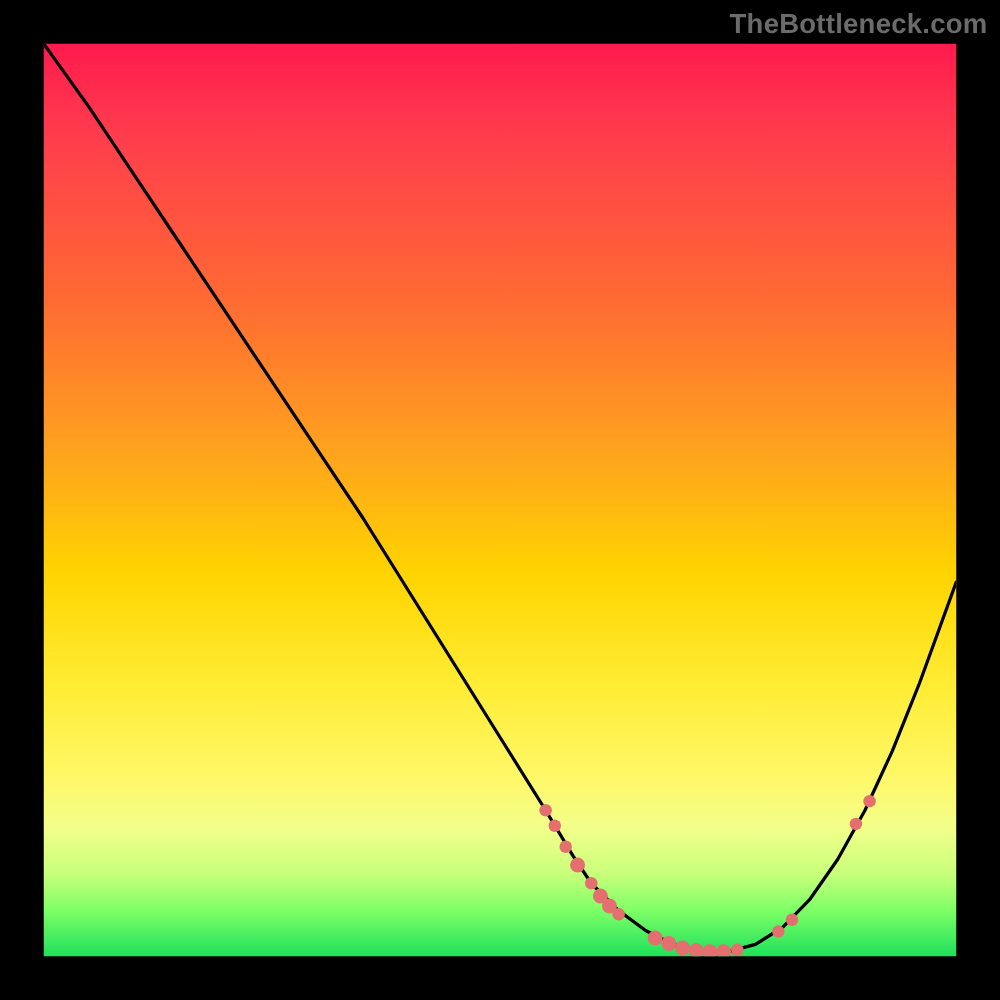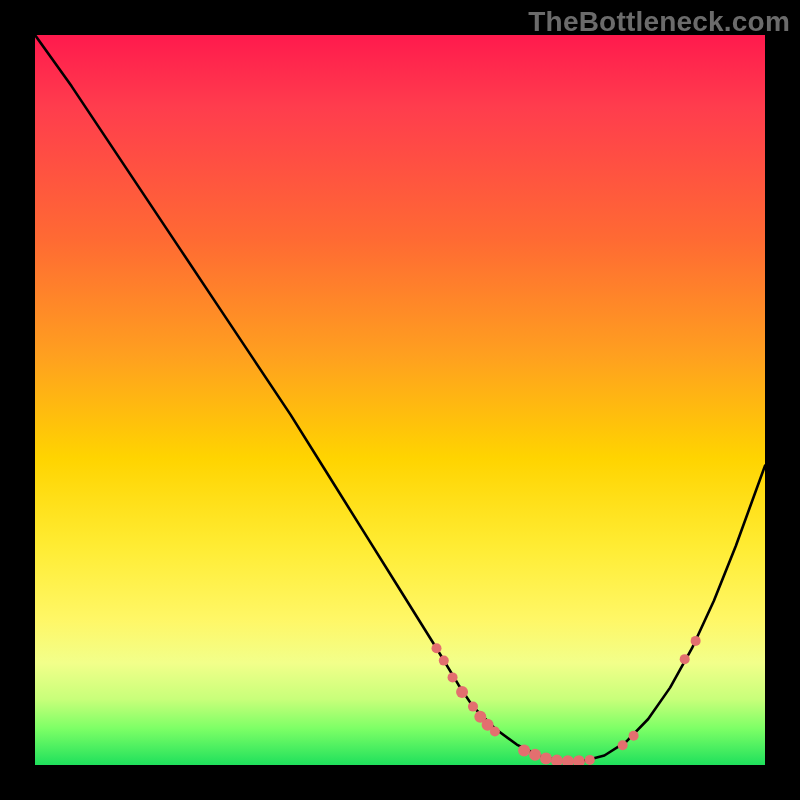--- a/index.html
+++ b/index.html
@@ -15,21 +15,21 @@
     position: relative;
     width: 800px;
     height: 800px;
     background: #000;
   }
   .watermark {
     position: absolute;
     top: 6px;
     right: 10px;
     color: #6b6b6b;
-    font-size: 28px;
+    font-size: 22px;
     font-weight: 600;
     letter-spacing: 0.2px;
     z-index: 3;
   }
   .plot-area {
     position: absolute;
     left: 35px;
     top: 35px;
     width: 730px;
     height: 730px;

